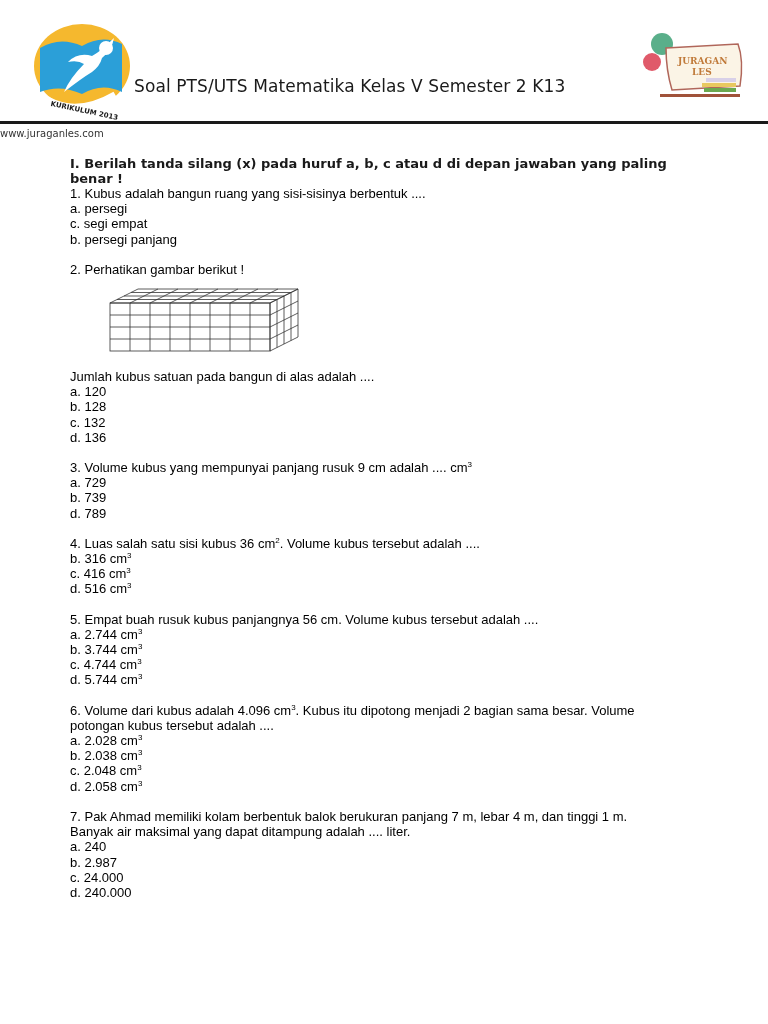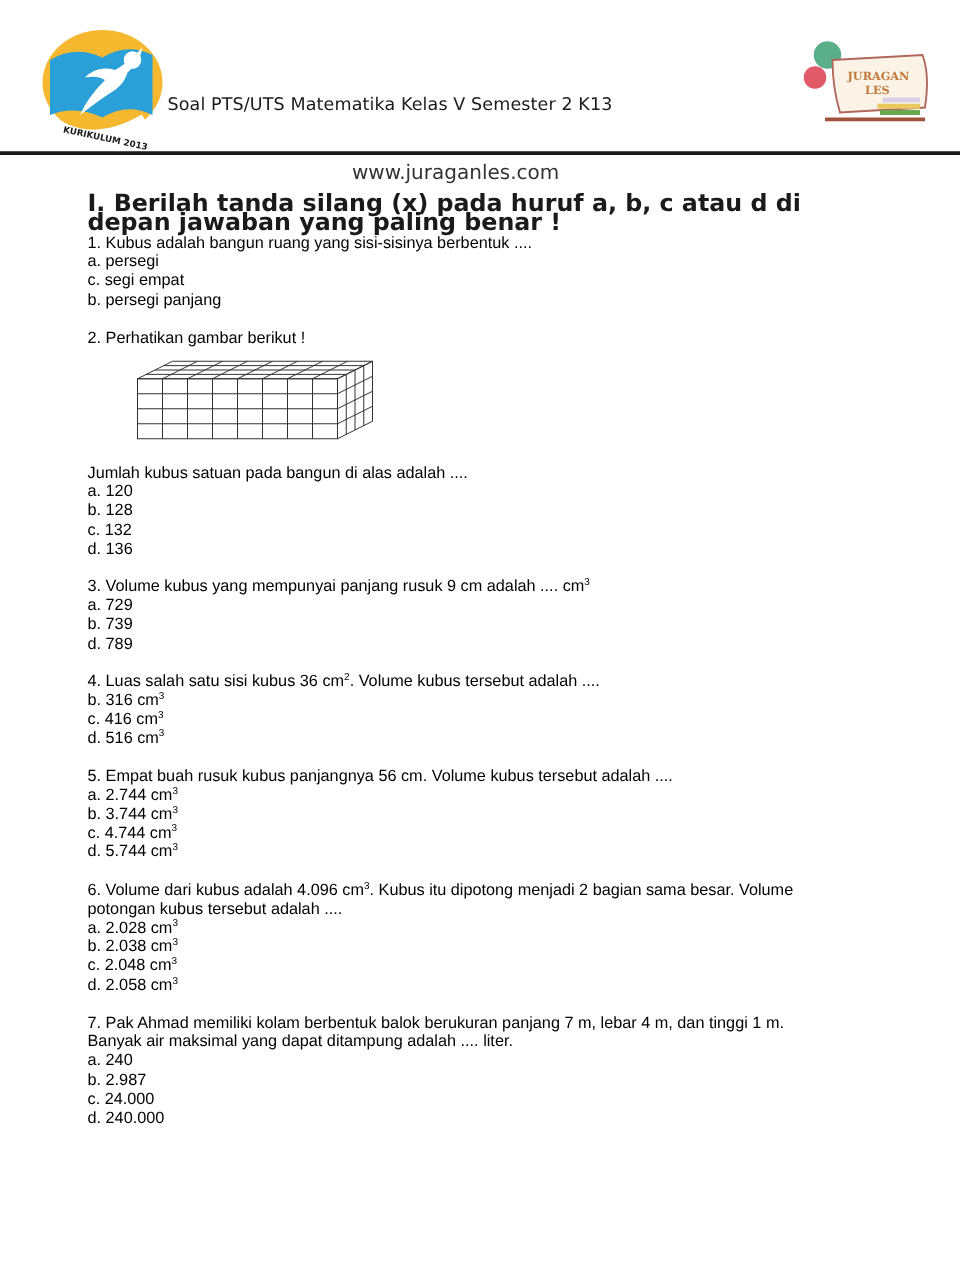--- a/index.html
+++ b/index.html
@@ -1,28 +1,28 @@
 <!DOCTYPE html>
 <html><head>
   <meta charset="utf-8">
   <style>
     * { margin: 0; padding: 0; box-sizing: border-box; }
     html, body { width: 768px; height: 1024px; background: #ffffff; overflow: hidden; }
     body { position: relative; font-family: "Liberation Sans", sans-serif; color: #1a1a1a; }
 
     .header { position: absolute; left: 0; top: 0; width: 768px; height: 125px; }
     .logo-k13 { position: absolute; left: 30px; top: 22px; width: 110px; height: 100px; }
-    .title { position: absolute; left: 134px; top: 76px; font-family: "DejaVu Sans", sans-serif; font-size: 14px; color: #1a1a1a; white-space: nowrap; letter-spacing: 0.1px; }
+    .title { position: absolute; left: 134px; top: 76px; font-family: "DejaVu Sans", sans-serif; font-size: 17px; color: #1a1a1a; white-space: nowrap; letter-spacing: 0.1px; }
     .logo-jl { position: absolute; left: 640px; top: 30px; width: 112px; height: 75px; }
 
     .divider { position: absolute; left: 0; top: 121px; width: 768px; height: 3px; background: #1a1a1a; }
-    .site { position: absolute; left: 0; top: 128px; width: 729px; text-align: center; font-family: "DejaVu Sans", sans-serif; font-size: 16px; color: #333; }
+    .site { position: absolute; left: 0; top: 128px; width: 729px; text-align: left; font-family: "DejaVu Sans", sans-serif; font-size: 10px; color: #333; }
 
     .content { position: absolute; left: 70px; top: 156px; width: 640px; }
-    .instr { font-family: "DejaVu Sans", sans-serif; font-weight: bold; font-size: 19px; line-height: 15px; color: #1a1a1a; margin-bottom: 0px; }
+    .instr { font-family: "DejaVu Sans", sans-serif; font-weight: bold; font-size: 13px; line-height: 15px; color: #1a1a1a; margin-bottom: 0px; }
     .line { font-size: 13px; line-height: 15.2px; color: #000000; white-space: nowrap; }
     .gap { height: 15px; }
     sup { font-size: 8px; vertical-align: 5px; line-height: 0; }
 
     .figure { position: relative; margin: 10px 0 0 38px; width: 200px; height: 70px; }
   </style>
 </head>
 <body>
 
 <div class="header">

